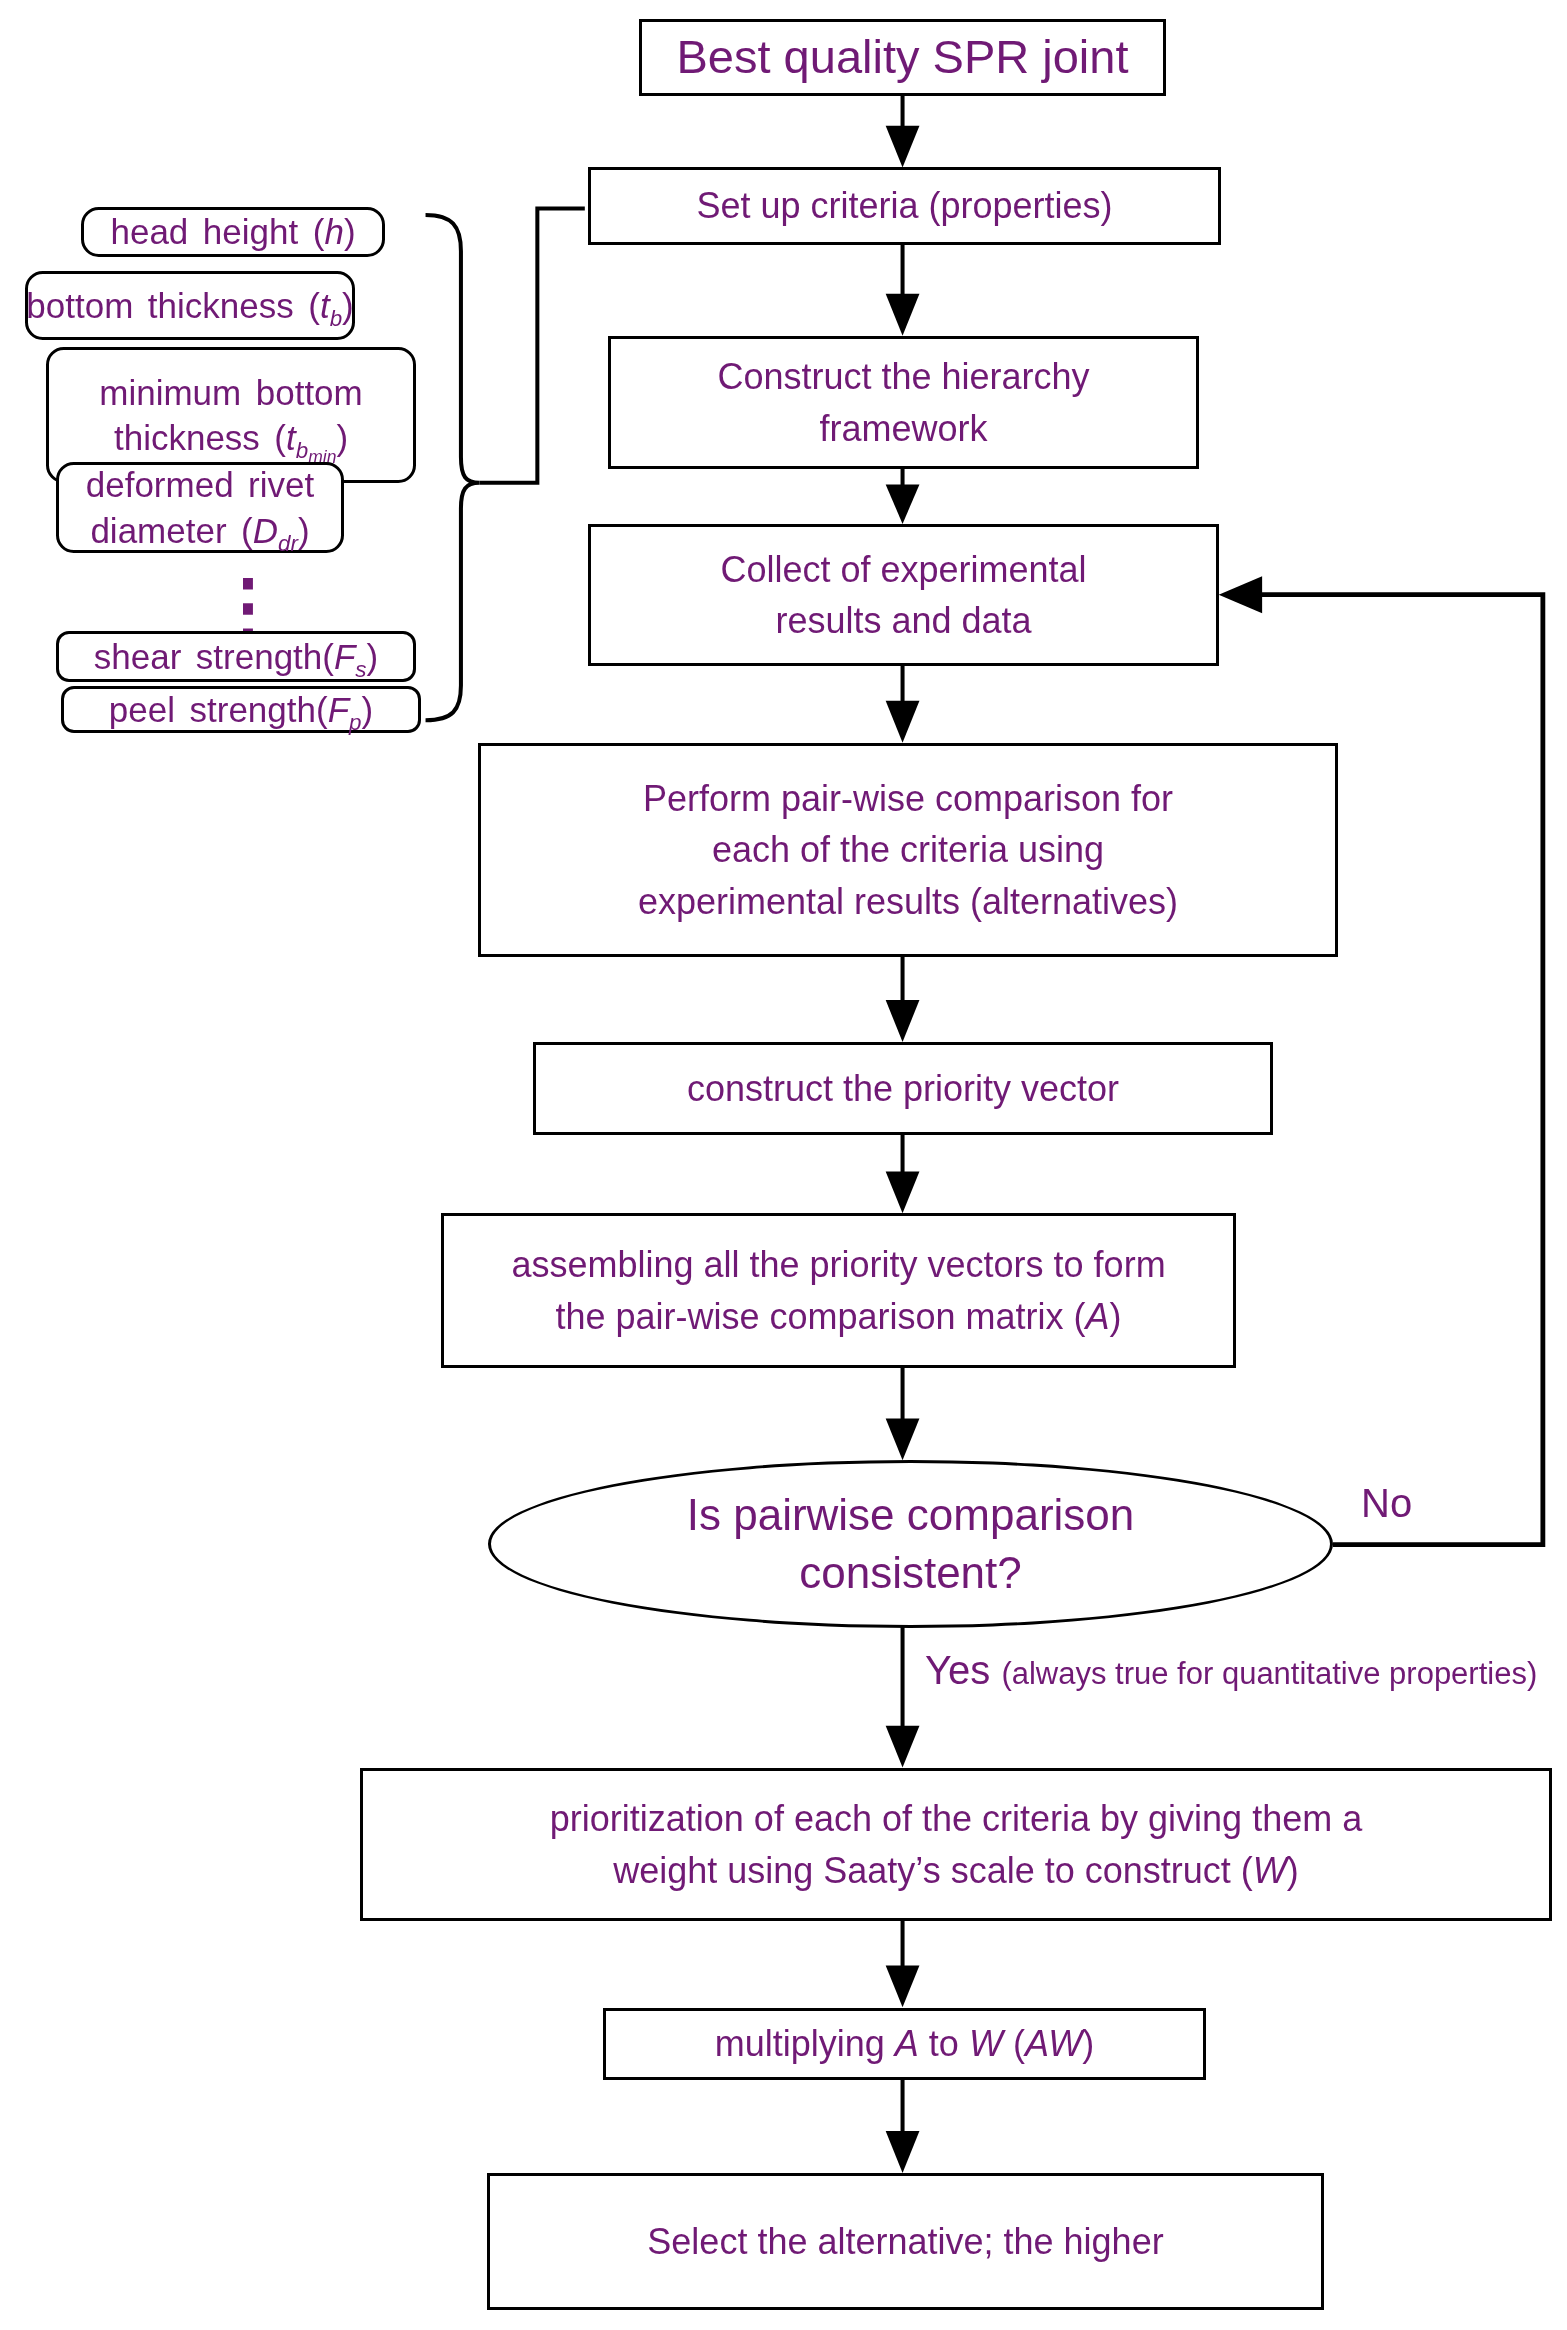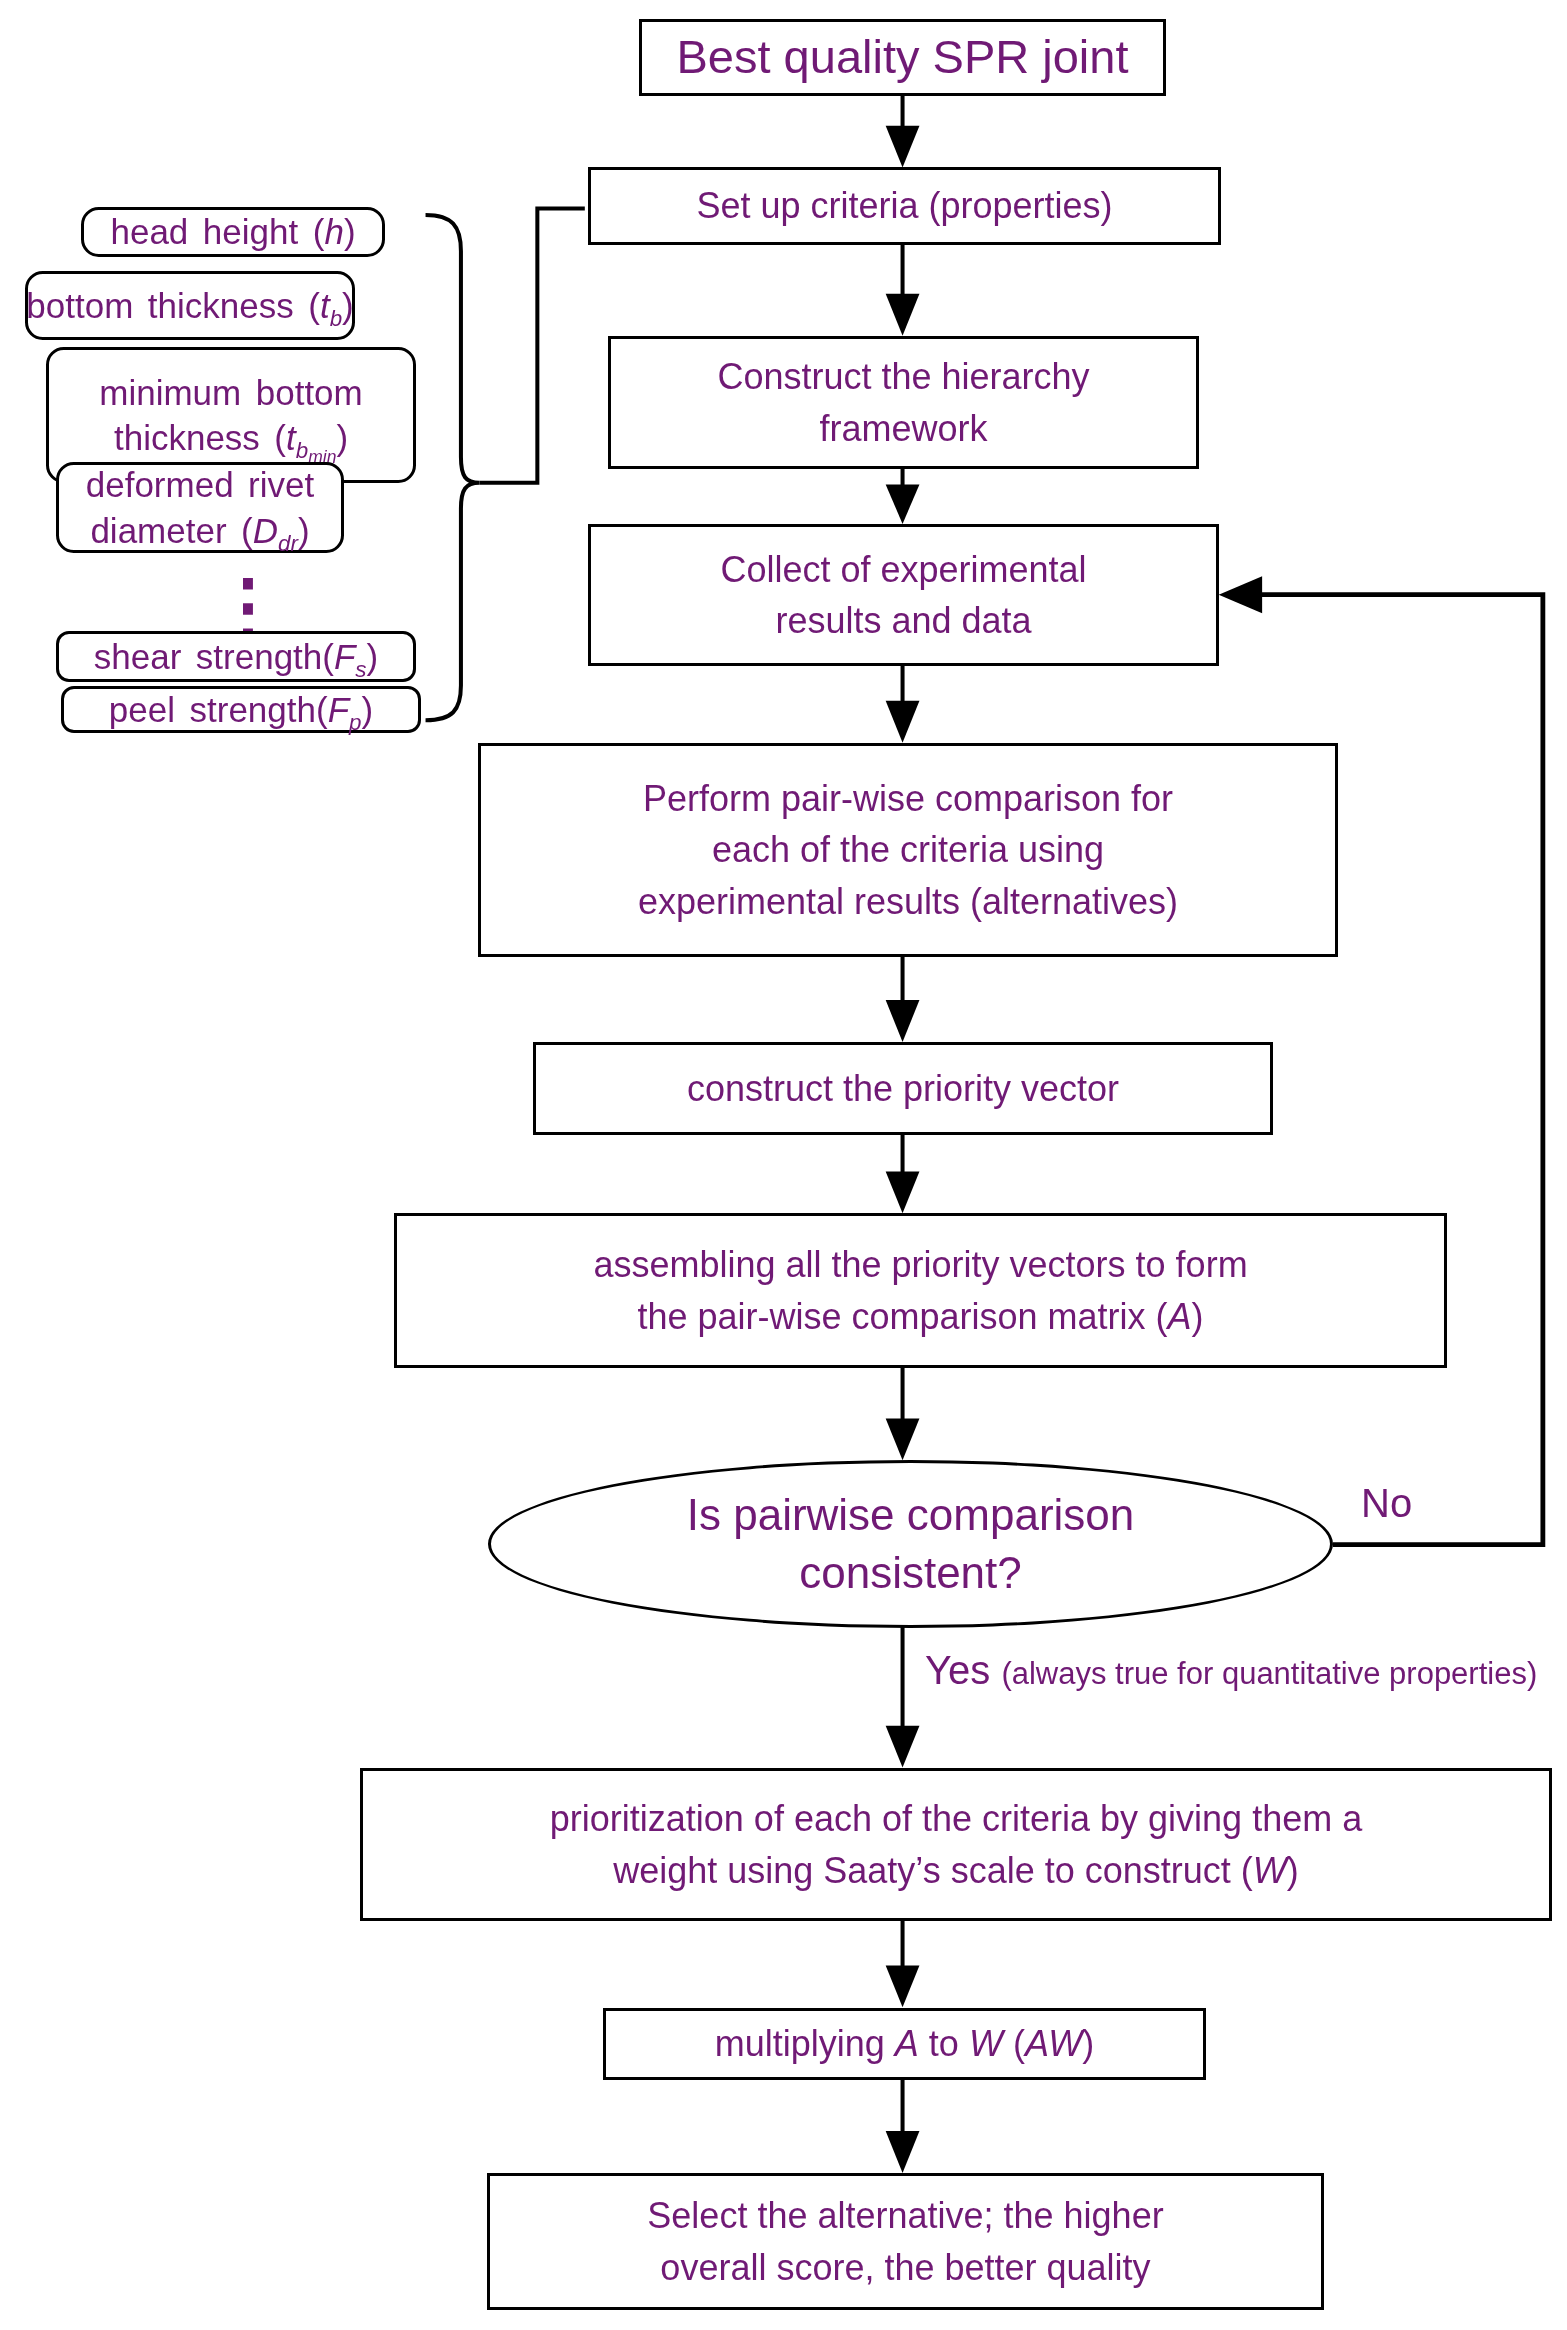--- a/index.html
+++ b/index.html
@@ -88,21 +88,21 @@
   <div class="box" style="left:478px;top:743px;width:860px;height:214px;">
     <span>Perform pair-wise comparison for</span>
     <span>each of the criteria using</span>
     <span>experimental results (alternatives)</span>
   </div>
 
   <div class="box" style="left:533px;top:1042px;width:740px;height:93px;">
     <span>construct the priority vector</span>
   </div>
 
-  <div class="box" style="left:394px;top:1213px;width:1053px;height:155px;">
+  <div class="box" style="left:441px;top:1213px;width:795px;height:155px;">
     <span>assembling all the priority vectors to form</span>
     <span>
       <span>the pair-wise comparison matrix (</span><i>A</i><span>)</span>
     </span>
   </div>
 
   <div class="ellipse" style="left:488px;top:1460px;width:845px;height:168px;">
     <span>Is pairwise comparison</span>
     <span>consistent?</span>
   </div>
@@ -115,21 +115,20 @@
   </div>
 
   <div class="box" style="left:603px;top:2008px;width:603px;height:72px;">
     <span>
       <span>multiplying </span><i>A</i><span> to </span><i>W</i><span> (</span><i>AW</i><span>)</span>
     </span>
   </div>
 
   <div class="box" style="left:487px;top:2173px;width:837px;height:137px;">
     <span>Select the alternative; the higher</span>
-    <span>overall score, the better quality</span>
   </div>
 
   <div class="side" style="left:81px;top:207px;width:304px;height:50px;">
     <span>
       <span>head height (</span><i>h</i><span>)</span>
     </span>
   </div>
 
   <div class="side" style="left:25px;top:271px;width:330px;height:69px;">
     <span>

